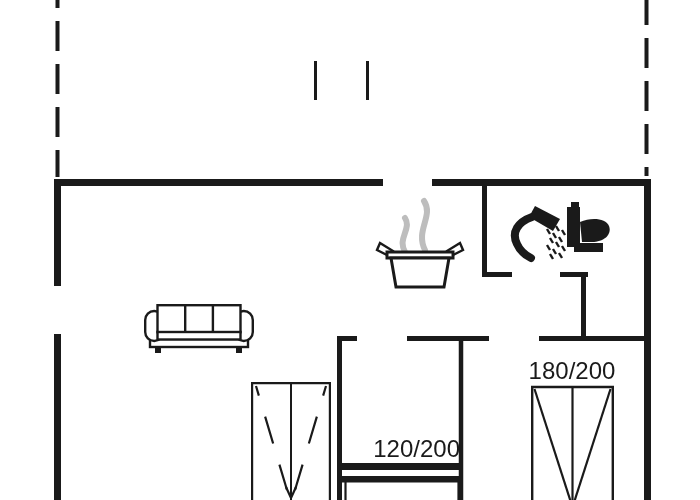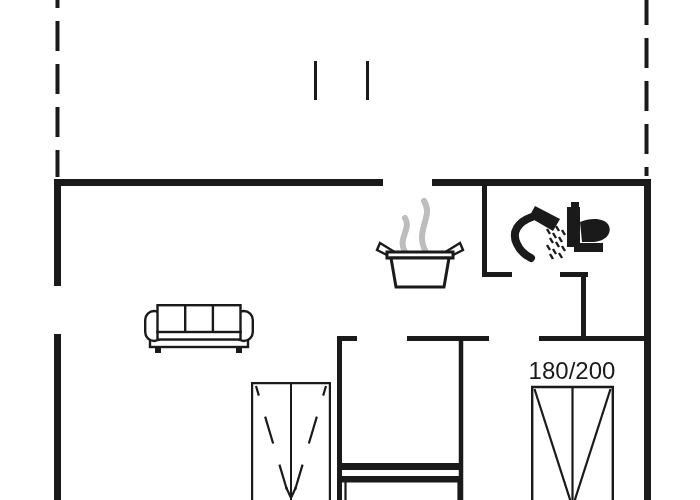--- a/index.html
+++ b/index.html
@@ -126,13 +126,14 @@
     <g transform="translate(342,462)">
       <rect class="ff" x="0" y="1" width="120" height="7"></rect>
       <rect class="ff" x="0" y="14" width="120" height="6.5"></rect>
       <line class="fl" stroke-width="2.2" x1="3.5" y1="20" x2="3.5" y2="40"></line>
       <line class="fl" stroke-width="2.2" x1="116.5" y1="20" x2="116.5" y2="40"></line>
     </g>
   </svg>
 
   <div class="label" style="left:522px;top:359px;width:100px;text-align:center;">180/200</div>
 
+  <div class="label" style="left:352px;top:437px;width:108px;text-align:right;">120/200</div>
 </div>
 
 </body></html>

